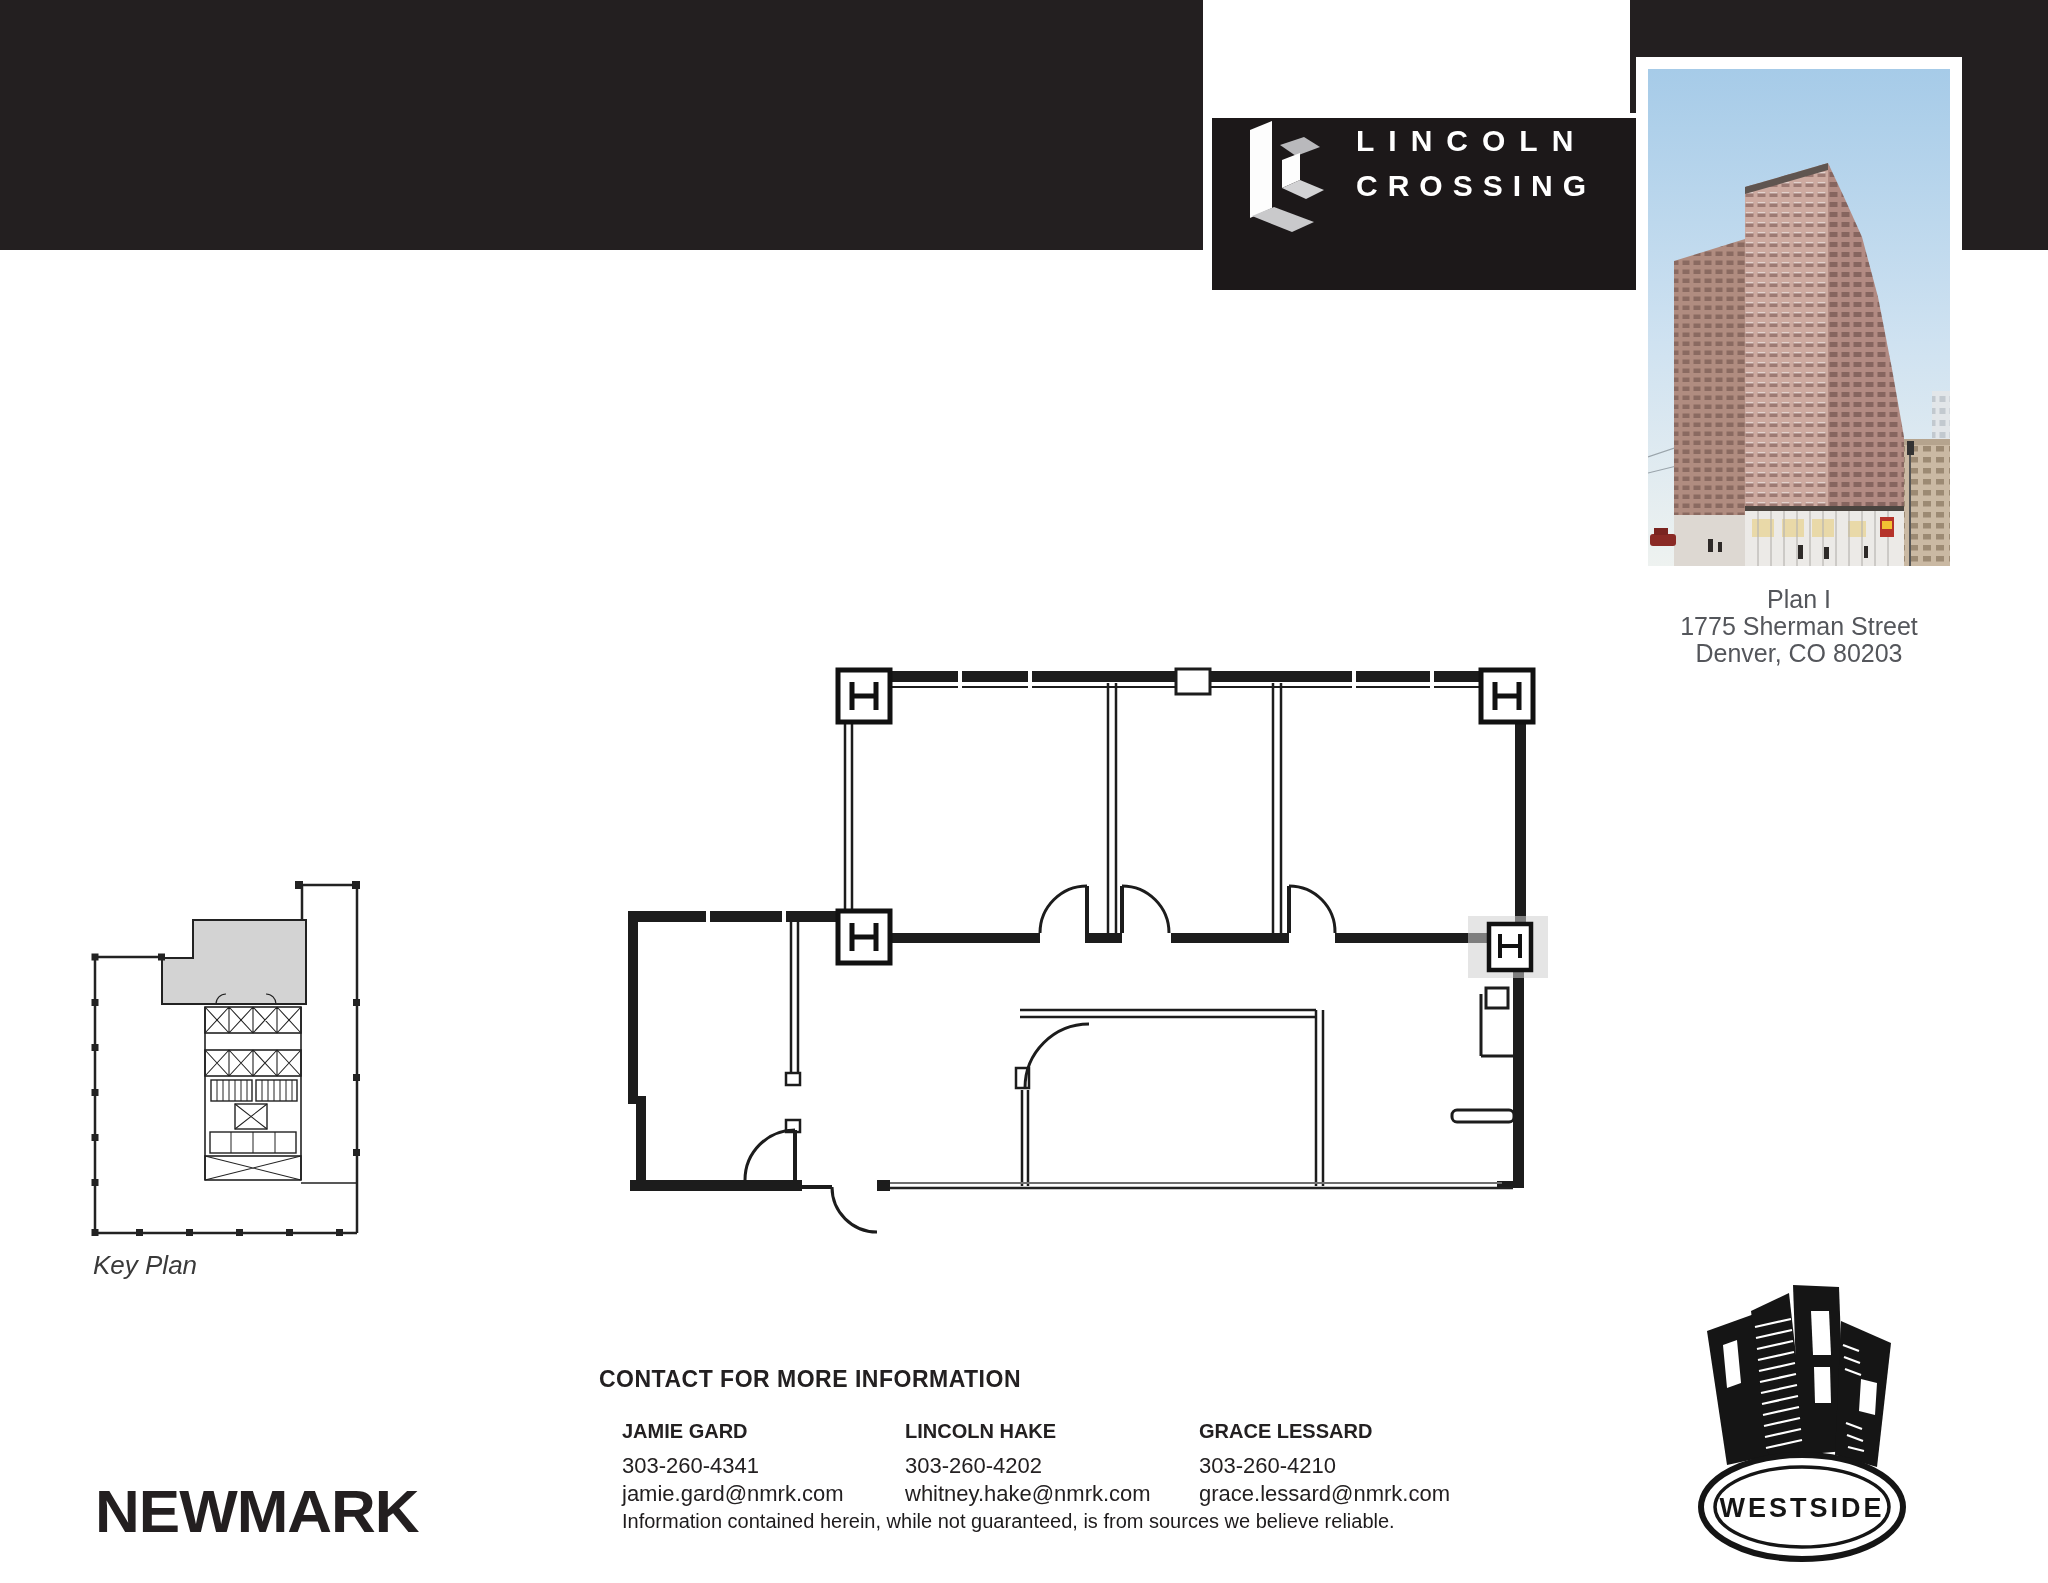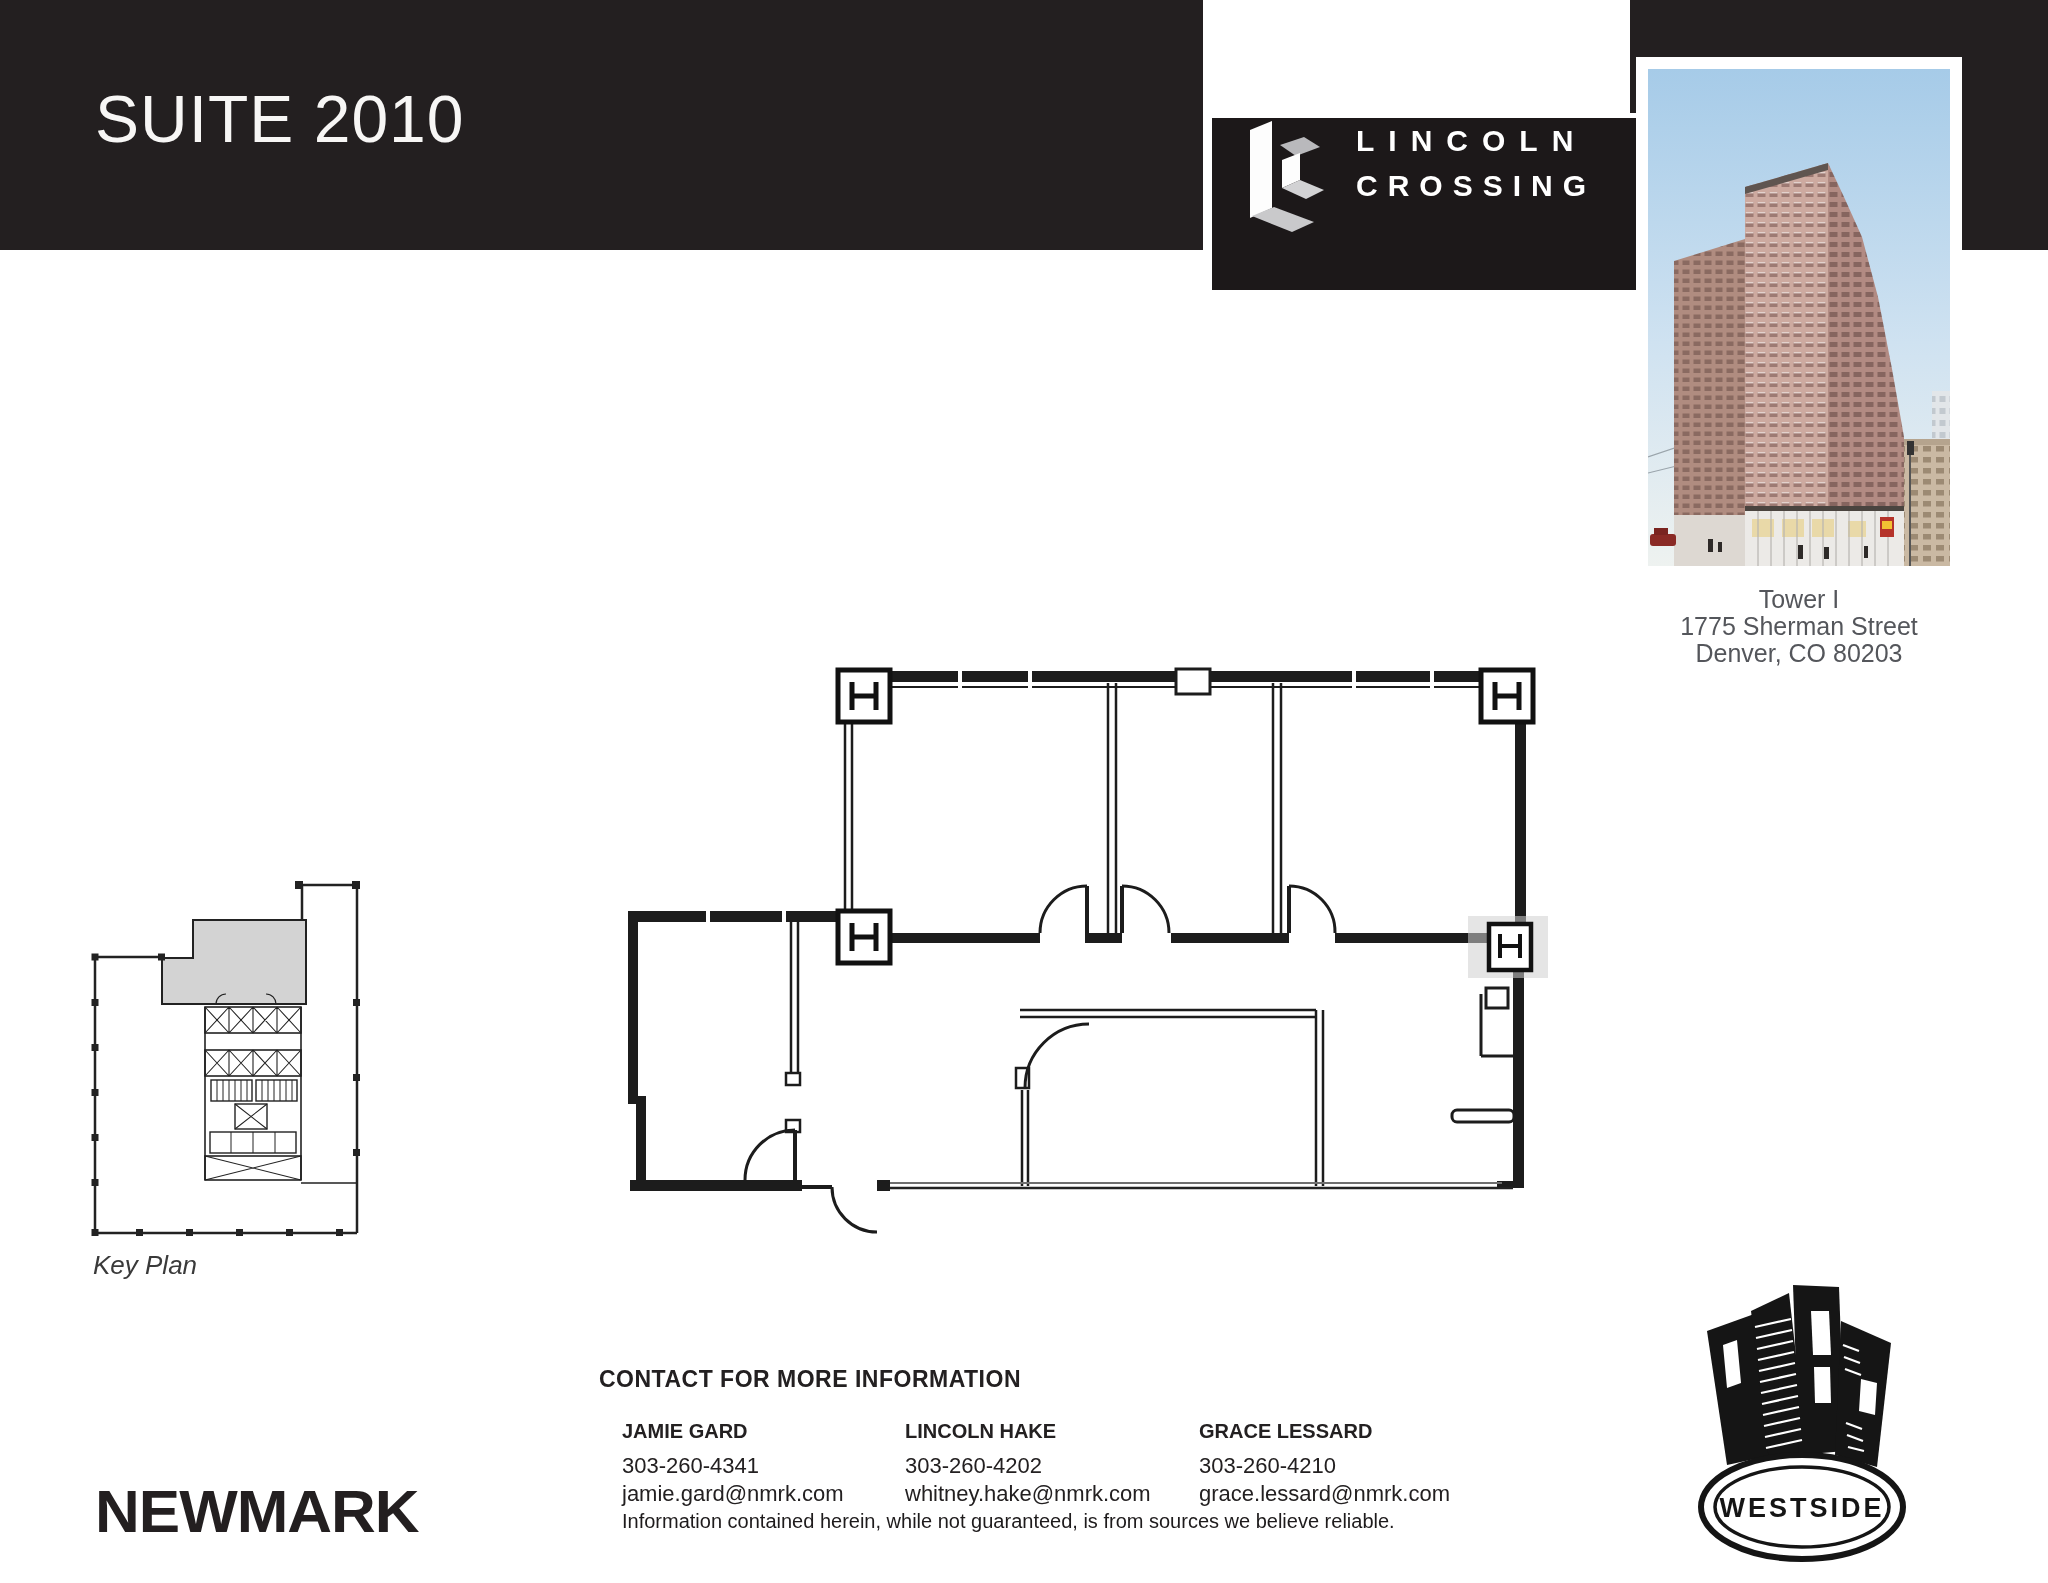--- a/index.html
+++ b/index.html
@@ -36,21 +36,20 @@
   .newmark{left:95px;top:1478px;font-size:62px;font-weight:800;letter-spacing:-1px;
            color:#231f20;transform:scaleY(.94);transform-origin:left top;}
 </style>
 </head>
 <body>
 
 <div class="abs banner"></div>
 <div class="abs banner-right"></div>
 
 <div class="abs suite-title">
-  <div>SUITE 2010</div>
 </div>
 
 <div class="abs lc-box">
   <svg class="lc-icon" width="78" height="118" viewBox="0 0 78 118">
     <polygon points="2,12 24,3 24,90 2,100" fill="#fdfdfd"></polygon>
     <polygon points="4,98 26,89 66,104 44,114" fill="#c9c9cb"></polygon>
     <polygon points="32,27 56,19 72,29 48,38" fill="#b9b9bc"></polygon>
     <polygon points="34,42 52,35 52,62 34,70" fill="#fdfdfd"></polygon>
     <polygon points="34,70 52,62 76,72 58,81" fill="#d2d2d4"></polygon>
   </svg>
@@ -125,21 +124,21 @@
         <rect x="150" y="476" width="5" height="14"></rect>
         <rect x="176" y="478" width="5" height="12"></rect>
         <rect x="216" y="477" width="4" height="12"></rect>
       </g>
     <path d="M262 380 V497" stroke="#555" stroke-width="2"></path>
       <rect x="259" y="372" width="7" height="14" fill="#333"></rect>
   </svg>
 </div>
 
 <div class="abs address">
-  <div>Tower I</div>
+  <div>Plan I</div>
   <div>1775 Sherman Street</div>
   <div>Denver, CO 80203</div>
 </div>
 
 <svg class="abs" style="left:85px;top:870px" width="290" height="380" viewBox="85 870 290 380">
   <polygon points="193,920 306,920 306,1004 162,1004 162,958 193,958" fill="#d3d3d3" stroke="#222" stroke-width="2"></polygon>
   <g stroke="#222" fill="none">
     <path stroke-width="2.5" d="M95 957 H162 M95 957 V1233 M95 1233 H357 M357 1233 V885 M357 885 H299 M302 885 V920"></path>
     <path stroke-width="1.6" d="M205 1007 V1180 M301 1007 V1180 M301 1183 H357"></path>
     <rect x="205" y="1007" width="96" height="26" stroke-width="1.6"></rect>

